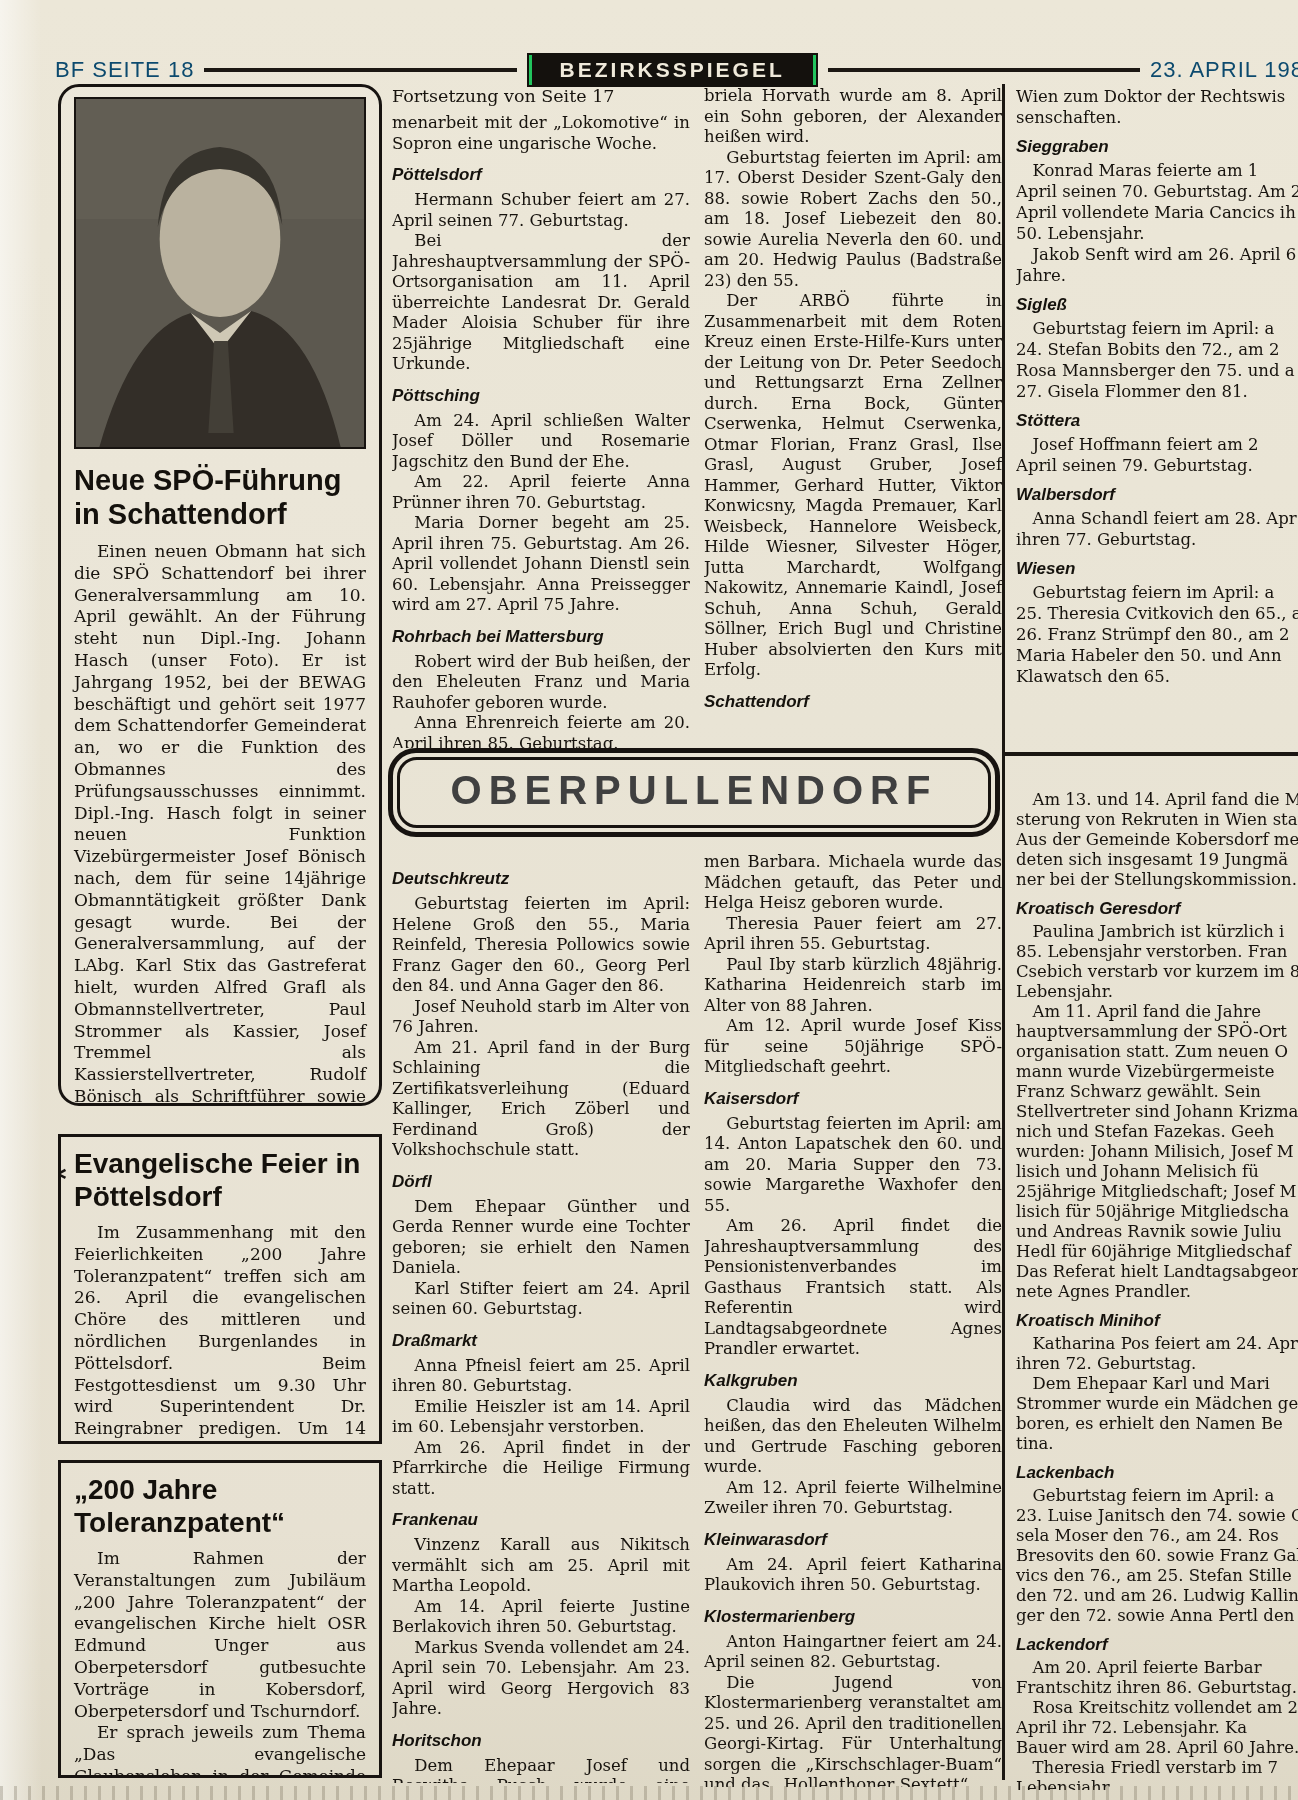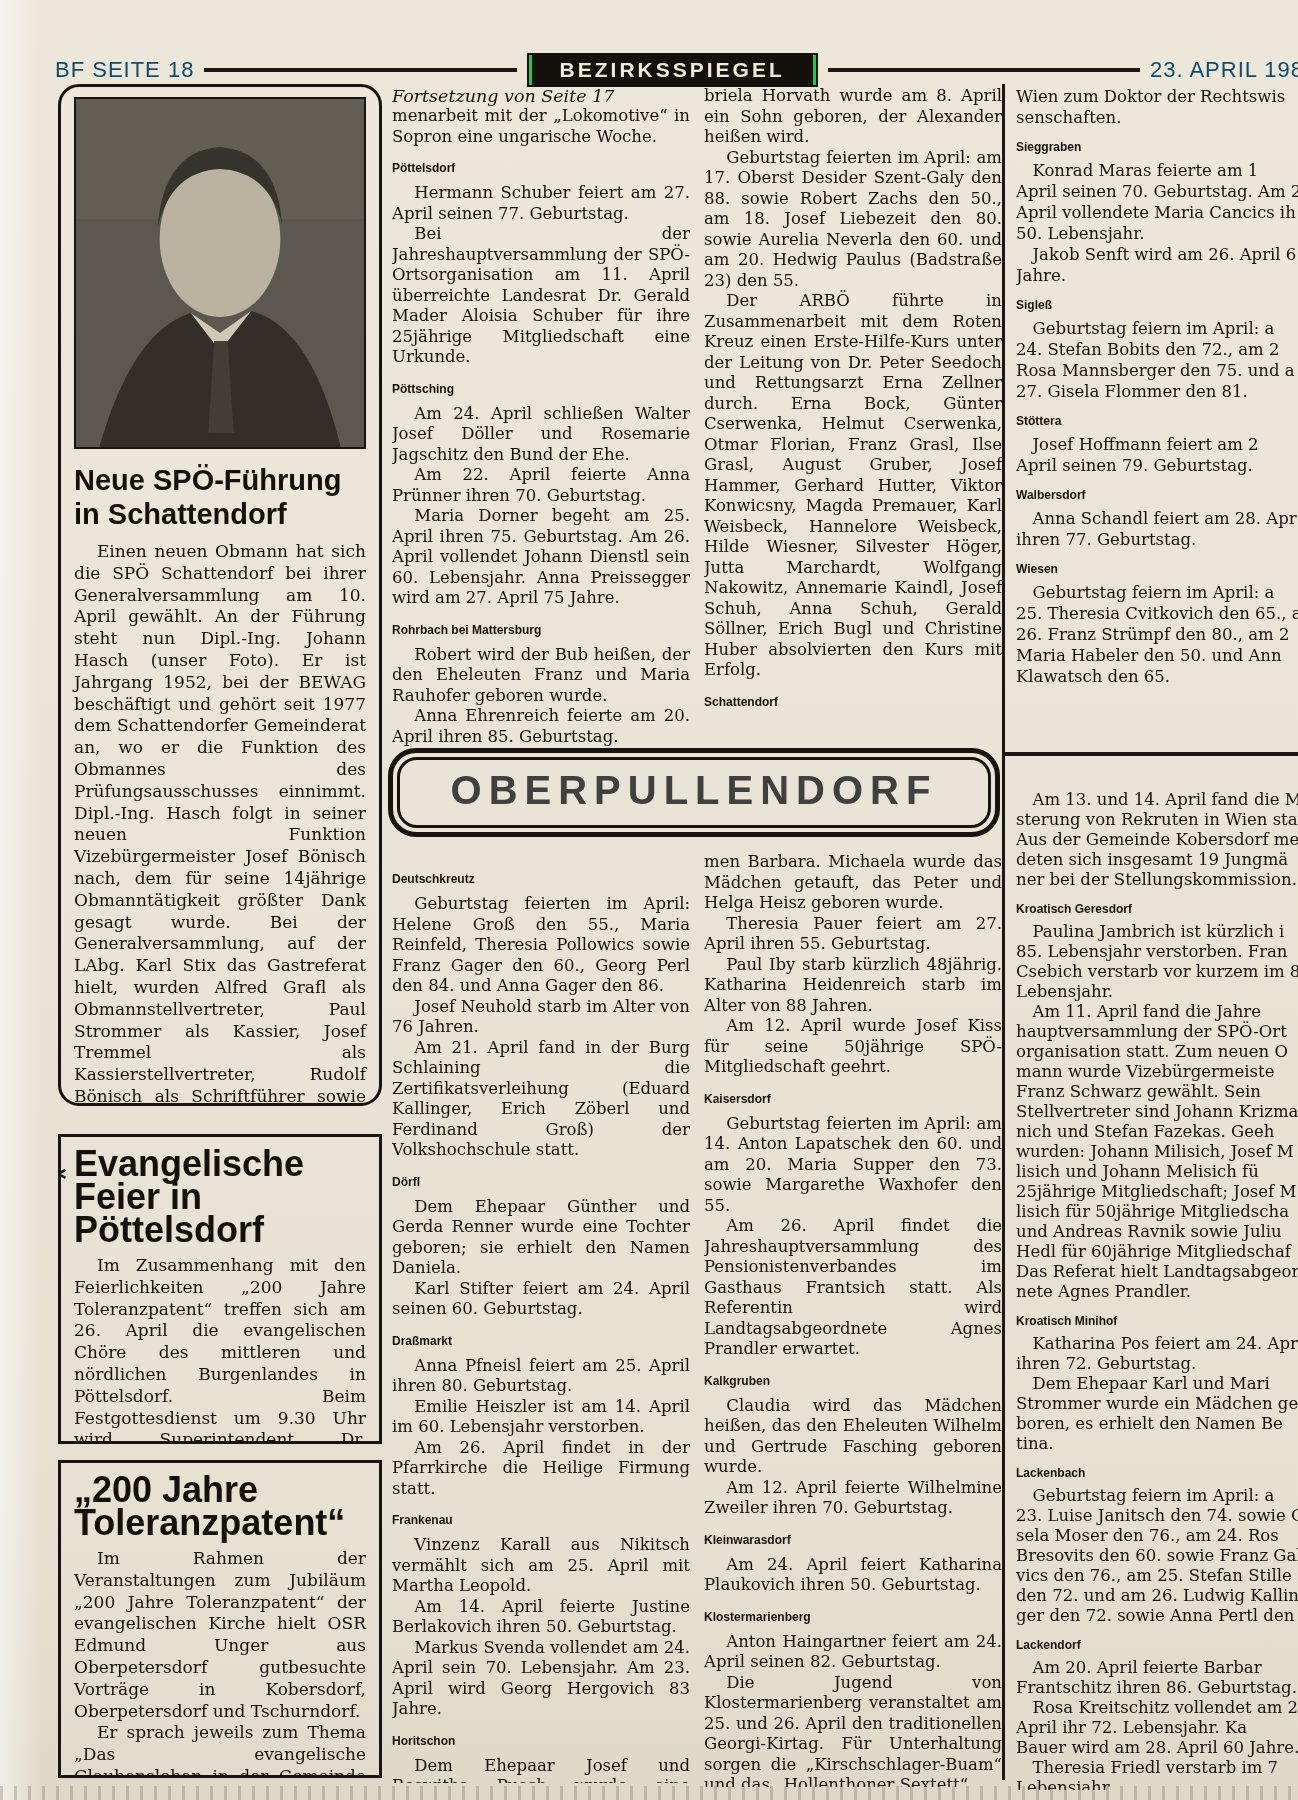--- a/index.html
+++ b/index.html
@@ -16,39 +16,39 @@
   .abs { position:absolute; }
 
   
   .header { left:55px; top:50px; right:-6px; height:40px; display:flex; align-items:center; }
   .hd-txt { font-family:"Liberation Sans", sans-serif; font-size:22px; letter-spacing:1px; white-space:nowrap; color:#0c4a6e; }
   .hrule { flex:1; height:4px; background:#1c1813; margin:0 10px; }
   .banner-box { border:2px solid #14110d; padding:3px; background:#22c55e; }
   .banner-inner { background:#14110d; color:#efe9da; font-family:"Liberation Sans", sans-serif; font-weight:bold; font-size:21px; letter-spacing:3px; padding:3px 28px 5px; white-space:nowrap; }
 
   
-  .sec-h { font-family:"Liberation Sans", sans-serif; font-weight:bold; font-size:12px; line-height:22px; margin:10px 0 4px; color:#15120d; }
+  .sec-h { font-family:"Liberation Sans", sans-serif; font-weight:bold; font-size:17px; line-height:22px; margin:10px 0 4px; color:#15120d;font-style:italic; }
   .sec-h:empty { display:none; }
   .para { font-size:16.5px; line-height:20.5px; text-align:justify; text-indent:1.35em; hyphens:auto; }
   .contin .paras .para:first-child { text-indent:0; }
   .cline { font-size:16.5px; line-height:21px; white-space:pre; }
   .col4bot .cline { line-height:20px; }
   .col4 .sec-h { margin:8px 0 2px; }
 
   
   .box { border:3px solid #171310; padding:10px 13px; overflow:hidden; background:rgba(255,255,255,.06); }
   .photo-frame { border:2px solid #171310; height:352px; margin-bottom:14px; overflow:hidden; background:#55524a; }
   .photo-frame svg { width:100%; height:100%; display:block; }
   .headline-xl { font-family:"Liberation Sans", sans-serif; font-weight:bold; font-size:29px; line-height:34px; margin:2px 0 10px; color:#14110c; }
-  .headline-lg { font-family:"Liberation Sans", sans-serif; font-weight:bold; font-size:36px; line-height:33px; margin:0 0 9px; color:#14110c; }
+  .headline-lg { font-family:"Liberation Sans", sans-serif; font-weight:bold; font-size:28px; line-height:33px; margin:0 0 9px; color:#14110c; }
   .c1 .para { font-size:17px; line-height:21.8px; }
   .star-mark { position:absolute; left:-12px; top:22px; font-size:34px; font-weight:bold; font-family:"DejaVu Sans", sans-serif; color:#171310; }
 
   
-  .cont-note { font-style:italic; font-size:17.5px; }
+  .cont-note { font-size:17.5px; margin-bottom:7px; }
 
   
   .colwrap { overflow:hidden; }
 
   
   .vrule { width:3px; background:#1b1712; }
   .hrule4 { height:4px; background:#1b1712; }
 
   
   .opd-outer { border:5px solid #171310; border-radius:28px; padding:4px; }

